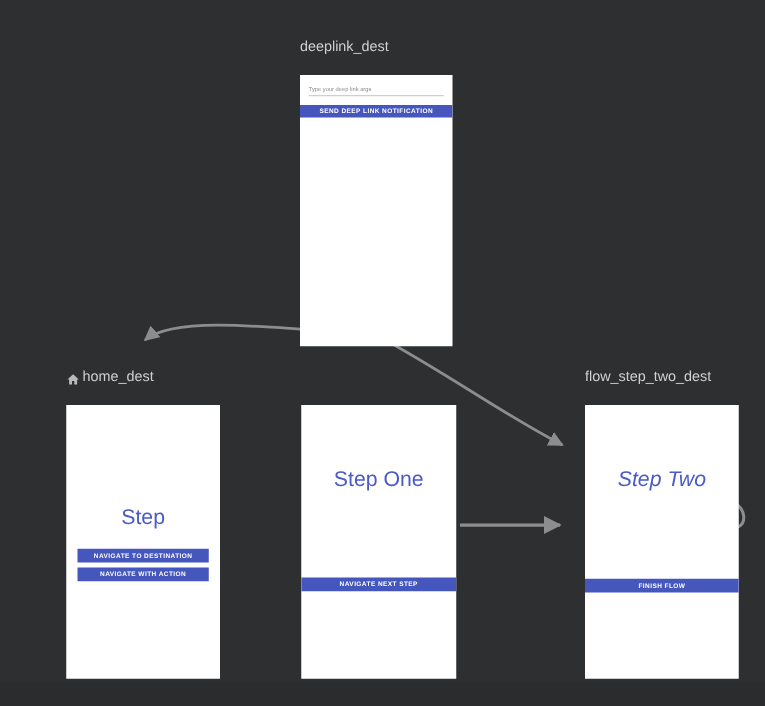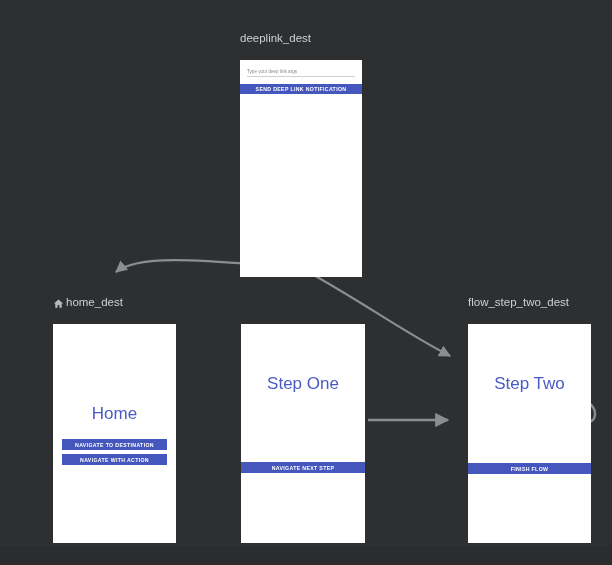--- a/index.html
+++ b/index.html
@@ -133,37 +133,37 @@
   <div class="dest-node" style="left:53px; top:312px; width:123px; height:258px;">
     <div class="dest-label">
       <span class="home-icon">
         <svg width="11" height="11" viewBox="0 0 24 24">
           <path d="M12 3 L22 12 L19 12 L19 21 L14 21 L14 15 L10 15 L10 21 L5 21 L5 12 L2 12 Z" fill="#b9babb"></path>
         </svg>
       </span>
       <span>home_dest</span>
     </div>
     <div class="preview" style="width:123px; height:219px;">
-      <div class="screen-title" style="top:80px;">Home</div>
+      <div class="screen-title" style="top:80px;">Step</div>
       <div class="mbtn mbtn-wide" style="left:9px; top:115px; width:105px; height:11px;">NAVIGATE TO DESTINATION</div>
       <div class="mbtn mbtn-wide" style="left:9px; top:130px; width:105px; height:11px;">NAVIGATE WITH ACTION</div>
     </div>
   </div>
 
   <div class="dest-node" style="left:241px; top:312px; width:124px; height:219px;">
     <div class="preview" style="width:124px; height:219px;">
       <div class="screen-title" style="top:50px;">Step One</div>
       <div class="mbtn" style="left:0px; top:138px; width:124px; height:11px;">NAVIGATE NEXT STEP</div>
     </div>
   </div>
 
   <div class="dest-node" style="left:468px; top:312px; width:123px; height:219px;">
     <div class="dest-label">
       <span>flow_step_two_dest</span>
     </div>
     <div class="preview" style="width:123px; height:219px;">
-      <div class="screen-title" style="top:50px;">Step Two</div>
+      <div class="screen-title" style="top:50px;font-style:italic;">Step Two</div>
       <div class="mbtn" style="left:0px; top:139px; width:123px; height:11px;">FINISH FLOW</div>
     </div>
   </div>
 
   <div id="bottom-bar"></div>
 </div>
 
 </body></html>

